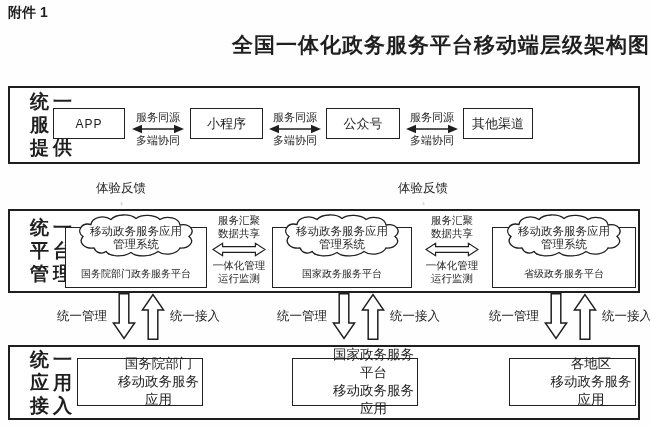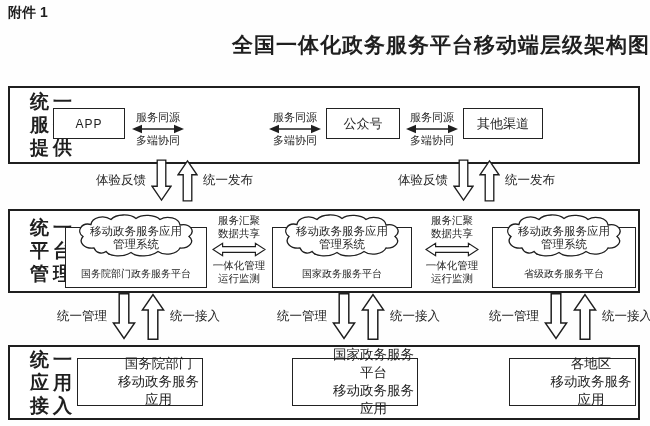--- a/index.html
+++ b/index.html
@@ -20,21 +20,21 @@
     letter-spacing:4px;white-space:nowrap;}
   .side1{top:90px;} .side2{top:216px;} .side3{top:348px;}
   .cbox{position:absolute;top:108px;height:31px;border:1.5px solid #222;background:#fff;
     box-sizing:border-box;display:flex;align-items:center;justify-content:center;
     font-size:13px;text-align:right;}
   .latin{font-family:"Liberation Sans","DejaVu Sans",sans-serif;font-size:12px;letter-spacing:1px;}
   .hlink{position:absolute;top:111px;width:64px;display:flex;flex-direction:column;
     align-items:center;font-size:11px;line-height:13px;white-space:nowrap;}
   .hlink svg{margin:0;display:block;}
   .vpair{position:absolute;display:flex;align-items:center;gap:5px;font-size:12.5px;white-space:nowrap;}
-  .vpair12{top:152px;height:56px;}
+  .vpair12{top:180px;height:56px;flex-direction:column;}
   .vpair23{top:292px;height:48px;}
   .pbox{position:absolute;top:227px;height:61px;border:1.5px solid #222;background:#fff;box-sizing:border-box;}
   .cloud{position:absolute;left:50%;transform:translateX(-50%);top:-15px;width:122px;height:46px;}
   .cloud svg{position:absolute;inset:0;}
   .cloud .ctext{position:absolute;inset:0;display:flex;flex-direction:column;align-items:center;
     justify-content:center;padding-top:4px;font-size:11.5px;line-height:13.5px;text-align:center;}
   .pname{position:absolute;left:0;bottom:6px;width:100%;text-align:center;font-size:10px;}
   .hlink2{position:absolute;top:214px;width:76px;display:flex;flex-direction:column;
     align-items:center;font-size:10.5px;line-height:13px;white-space:nowrap;}
   .hlink2 svg{margin:2px 0;display:block;}
@@ -53,24 +53,27 @@
   <div class="band band1"></div>
   <div class="side side1">
     <div>统一</div>
     <div>服务</div>
     <div>提供</div>
   </div>
 
   <div class="cbox" style="left:53px;width:72px;">
     <span class="latin">APP</span>
   </div>
+  <div class="cbox" style="left:190px;width:73px;">
+    <span>小程序</span>
+  </div>
   <div class="cbox" style="left:326px;width:74px;">
     <span>公众号</span>
   </div>
-  <div class="cbox" style="left:463px;width:80px;">
+  <div class="cbox" style="left:463px;width:70px;">
     <span>其他渠道</span>
   </div>
 
   <div class="hlink" style="left:126px;">
     <div>服务同源</div>
     <svg width="52" height="10" viewBox="0 0 52 10">
       <line x1="7" y1="5" x2="45" y2="5" stroke="#1f1f1f" stroke-width="1.7"></line>
       <polygon points="0,5 10,0.8 10,9.2" fill="#1f1f1f"></polygon>
       <polygon points="52,5 42,0.8 42,9.2" fill="#1f1f1f"></polygon>
     </svg>

